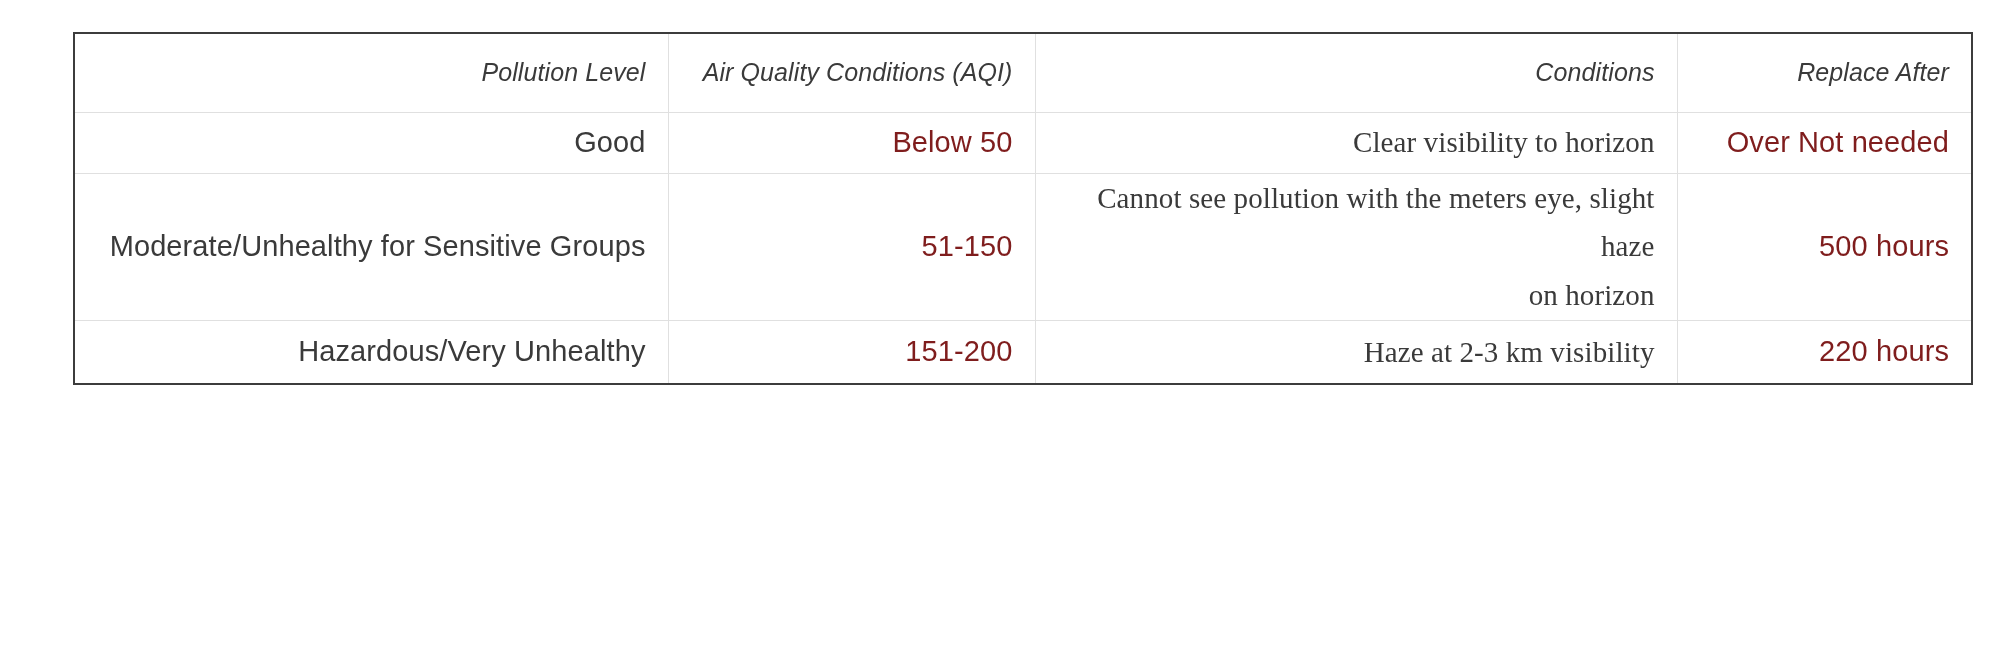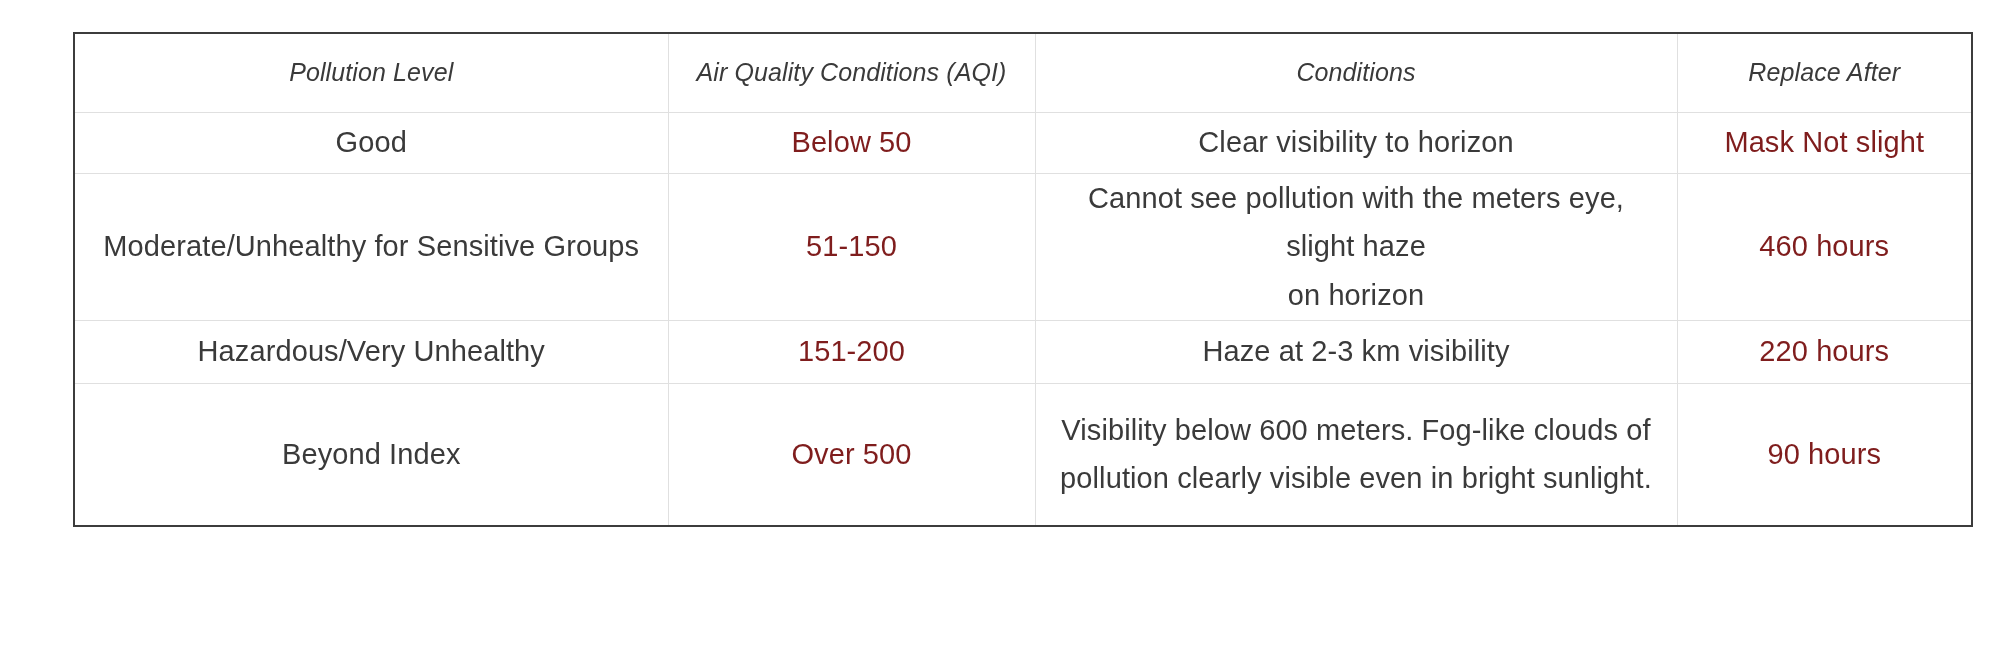--- a/index.html
+++ b/index.html
@@ -38,21 +38,21 @@
   col.c-level    { width: 593px; }
   col.c-aqi      { width: 367px; }
   col.c-desc     { width: 642px; }
   col.c-replace  { width: 294px; }
 
   table.aqi-table th,
   table.aqi-table td {
     border-right: 1px solid #e0e0e0;
     border-bottom: 1px solid #e0e0e0;
     padding: 0 22px;
-    text-align: center;
+    text-align: right;
     vertical-align: middle;
     font-weight: normal;
     box-sizing: border-box;
   }
   table.aqi-table th:last-child,
   table.aqi-table td:last-child {
     border-right: none;
   }
   table.aqi-table tr:last-child td {
     border-bottom: none;
@@ -76,20 +76,21 @@
   tbody tr.row-3 td { height: 63px; }
   tbody tr.row-4 td { height: 65px; }
   tbody tr.row-5 td { height: 142px; }
 
   td.cell-aqi,
   td.cell-replace {
     color: #7f1d1d;
   }
   td.cell-desc {
     line-height: 1.68;
+    font-family: Liberation Serif, serif;
   }
   .desc-line {
     display: block;
   }
 </style>
 </head>
 <body>
 
 <div class="page">
   <div class="table-wrap">
@@ -108,44 +109,35 @@
           <th>Replace After</th>
         </tr>
       </thead>
       <tbody>
         <tr class="row-1">
           <td class="cell-level">Good</td>
           <td class="cell-aqi">Below 50</td>
           <td class="cell-desc">
             <span class="desc-line">Clear visibility to horizon</span>
           </td>
-          <td class="cell-replace">Mask Not slight</td>
+          <td class="cell-replace">Over Not needed</td>
         </tr>
         <tr class="row-2">
           <td class="cell-level">Moderate/Unhealthy for Sensitive Groups</td>
           <td class="cell-aqi">51-150</td>
           <td class="cell-desc">
             <span class="desc-line">Cannot see pollution with the meters eye, slight haze</span>
             <span class="desc-line">on horizon</span>
           </td>
-          <td class="cell-replace">460 hours</td>
+          <td class="cell-replace">500 hours</td>
         </tr>
         <tr class="row-3">
           <td class="cell-level">Hazardous/Very Unhealthy</td>
           <td class="cell-aqi">151-200</td>
           <td class="cell-desc">
             <span class="desc-line">Haze at 2-3 km visibility</span>
           </td>
           <td class="cell-replace">220 hours</td>
         </tr>
-        <tr class="row-5">
-          <td class="cell-level">Beyond Index</td>
-          <td class="cell-aqi">Over 500</td>
-          <td class="cell-desc">
-            <span class="desc-line">Visibility below 600 meters. Fog-like clouds of</span>
-            <span class="desc-line">pollution clearly visible even in bright sunlight.</span>
-          </td>
-          <td class="cell-replace">90 hours</td>
-        </tr>
       </tbody>
     </table>
   </div>
 </div>
 
 </body></html>

